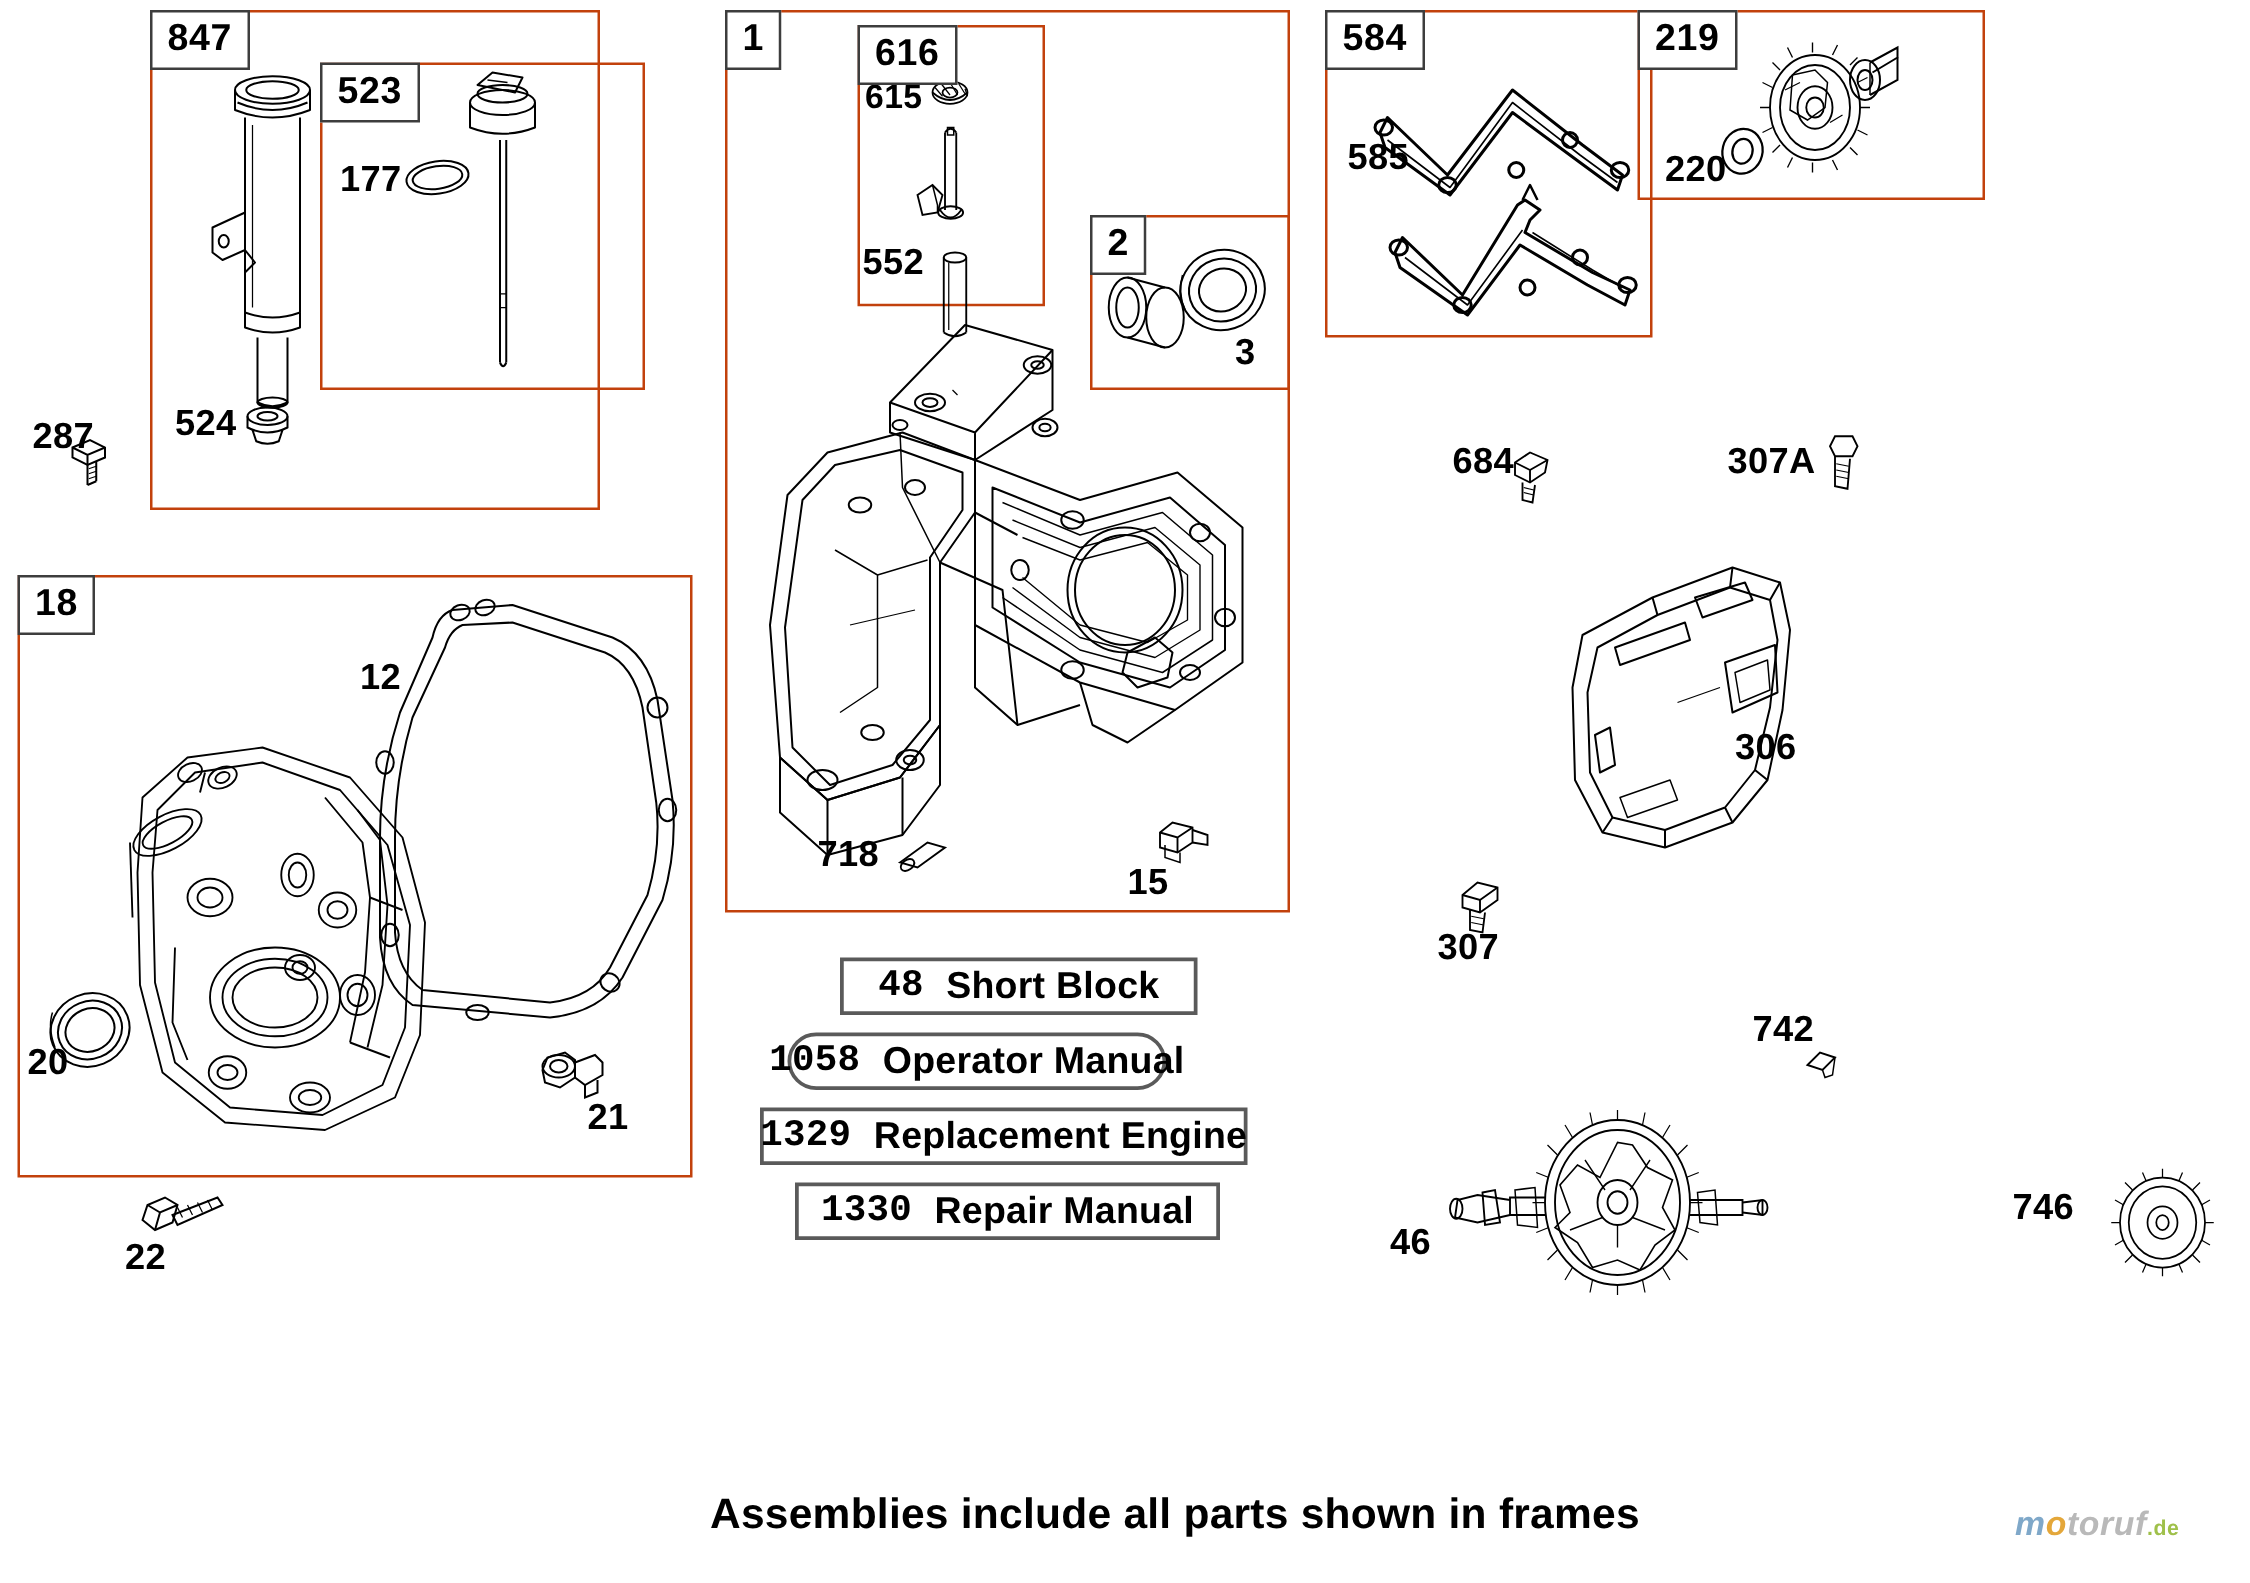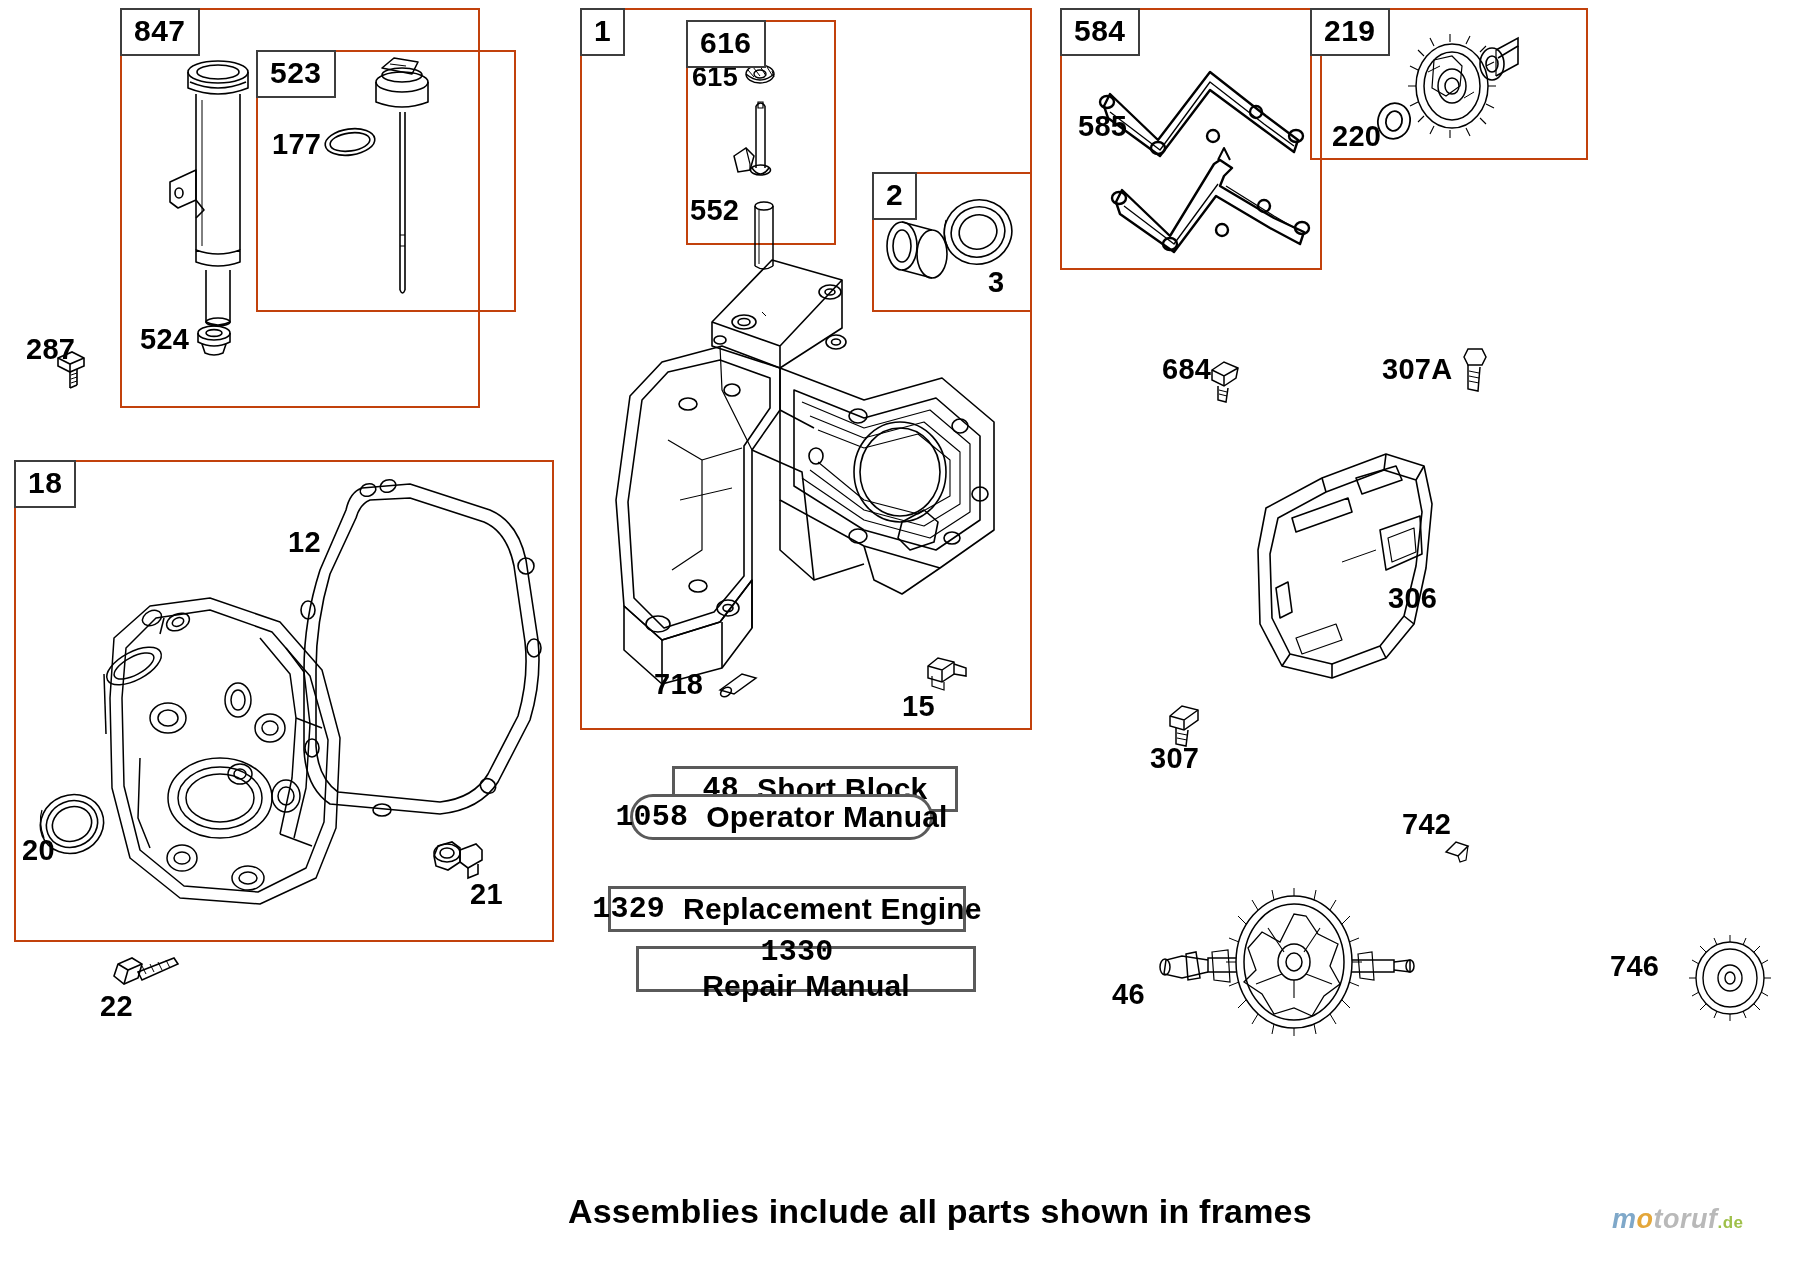--- a/index.html
+++ b/index.html
@@ -619,31 +619,31 @@
         </g>
       </g>
     </svg>
   </div>
 
   <div class="listbox" style="left:672px; top:766px; width:286px; height:46px;">
     <span class="num">48</span>
     <span>Short Block</span>
   </div>
 
-  <div class="listbox" style="left:630px; top:794px; width:303px; height:46px;border-radius:23px;">
+  <div class="listbox" style="left:630px; top:826px; width:303px; height:46px;border-radius:23px;">
     <span class="num">1058</span>
     <span>Operator Manual</span>
   </div>
 
-  <div class="listbox" style="left:608px; top:886px; width:358px; height:46px;">
+  <div class="listbox" style="left:608px; top:886px; width:390px; height:46px;">
     <span class="num">1329</span>
     <span>Replacement Engine</span>
   </div>
 
-  <div class="listbox" style="left:636px; top:946px; width:340px; height:46px;flex-direction:column;">
+  <div class="listbox" style="left:636px; top:946px; width:340px; height:46px;">
     <span class="num">1330</span>
     <span>Repair Manual</span>
   </div>
 
   <div class="caption" style="left:568px; top:1192px;">Assemblies include all parts shown in frames</div>
 
   <div class="watermark" style="left:1612px; top:1204px;">
     <span class="m">m</span><span class="o">o</span><span class="mid">toruf</span><span class="de">.de</span>
   </div>
 

